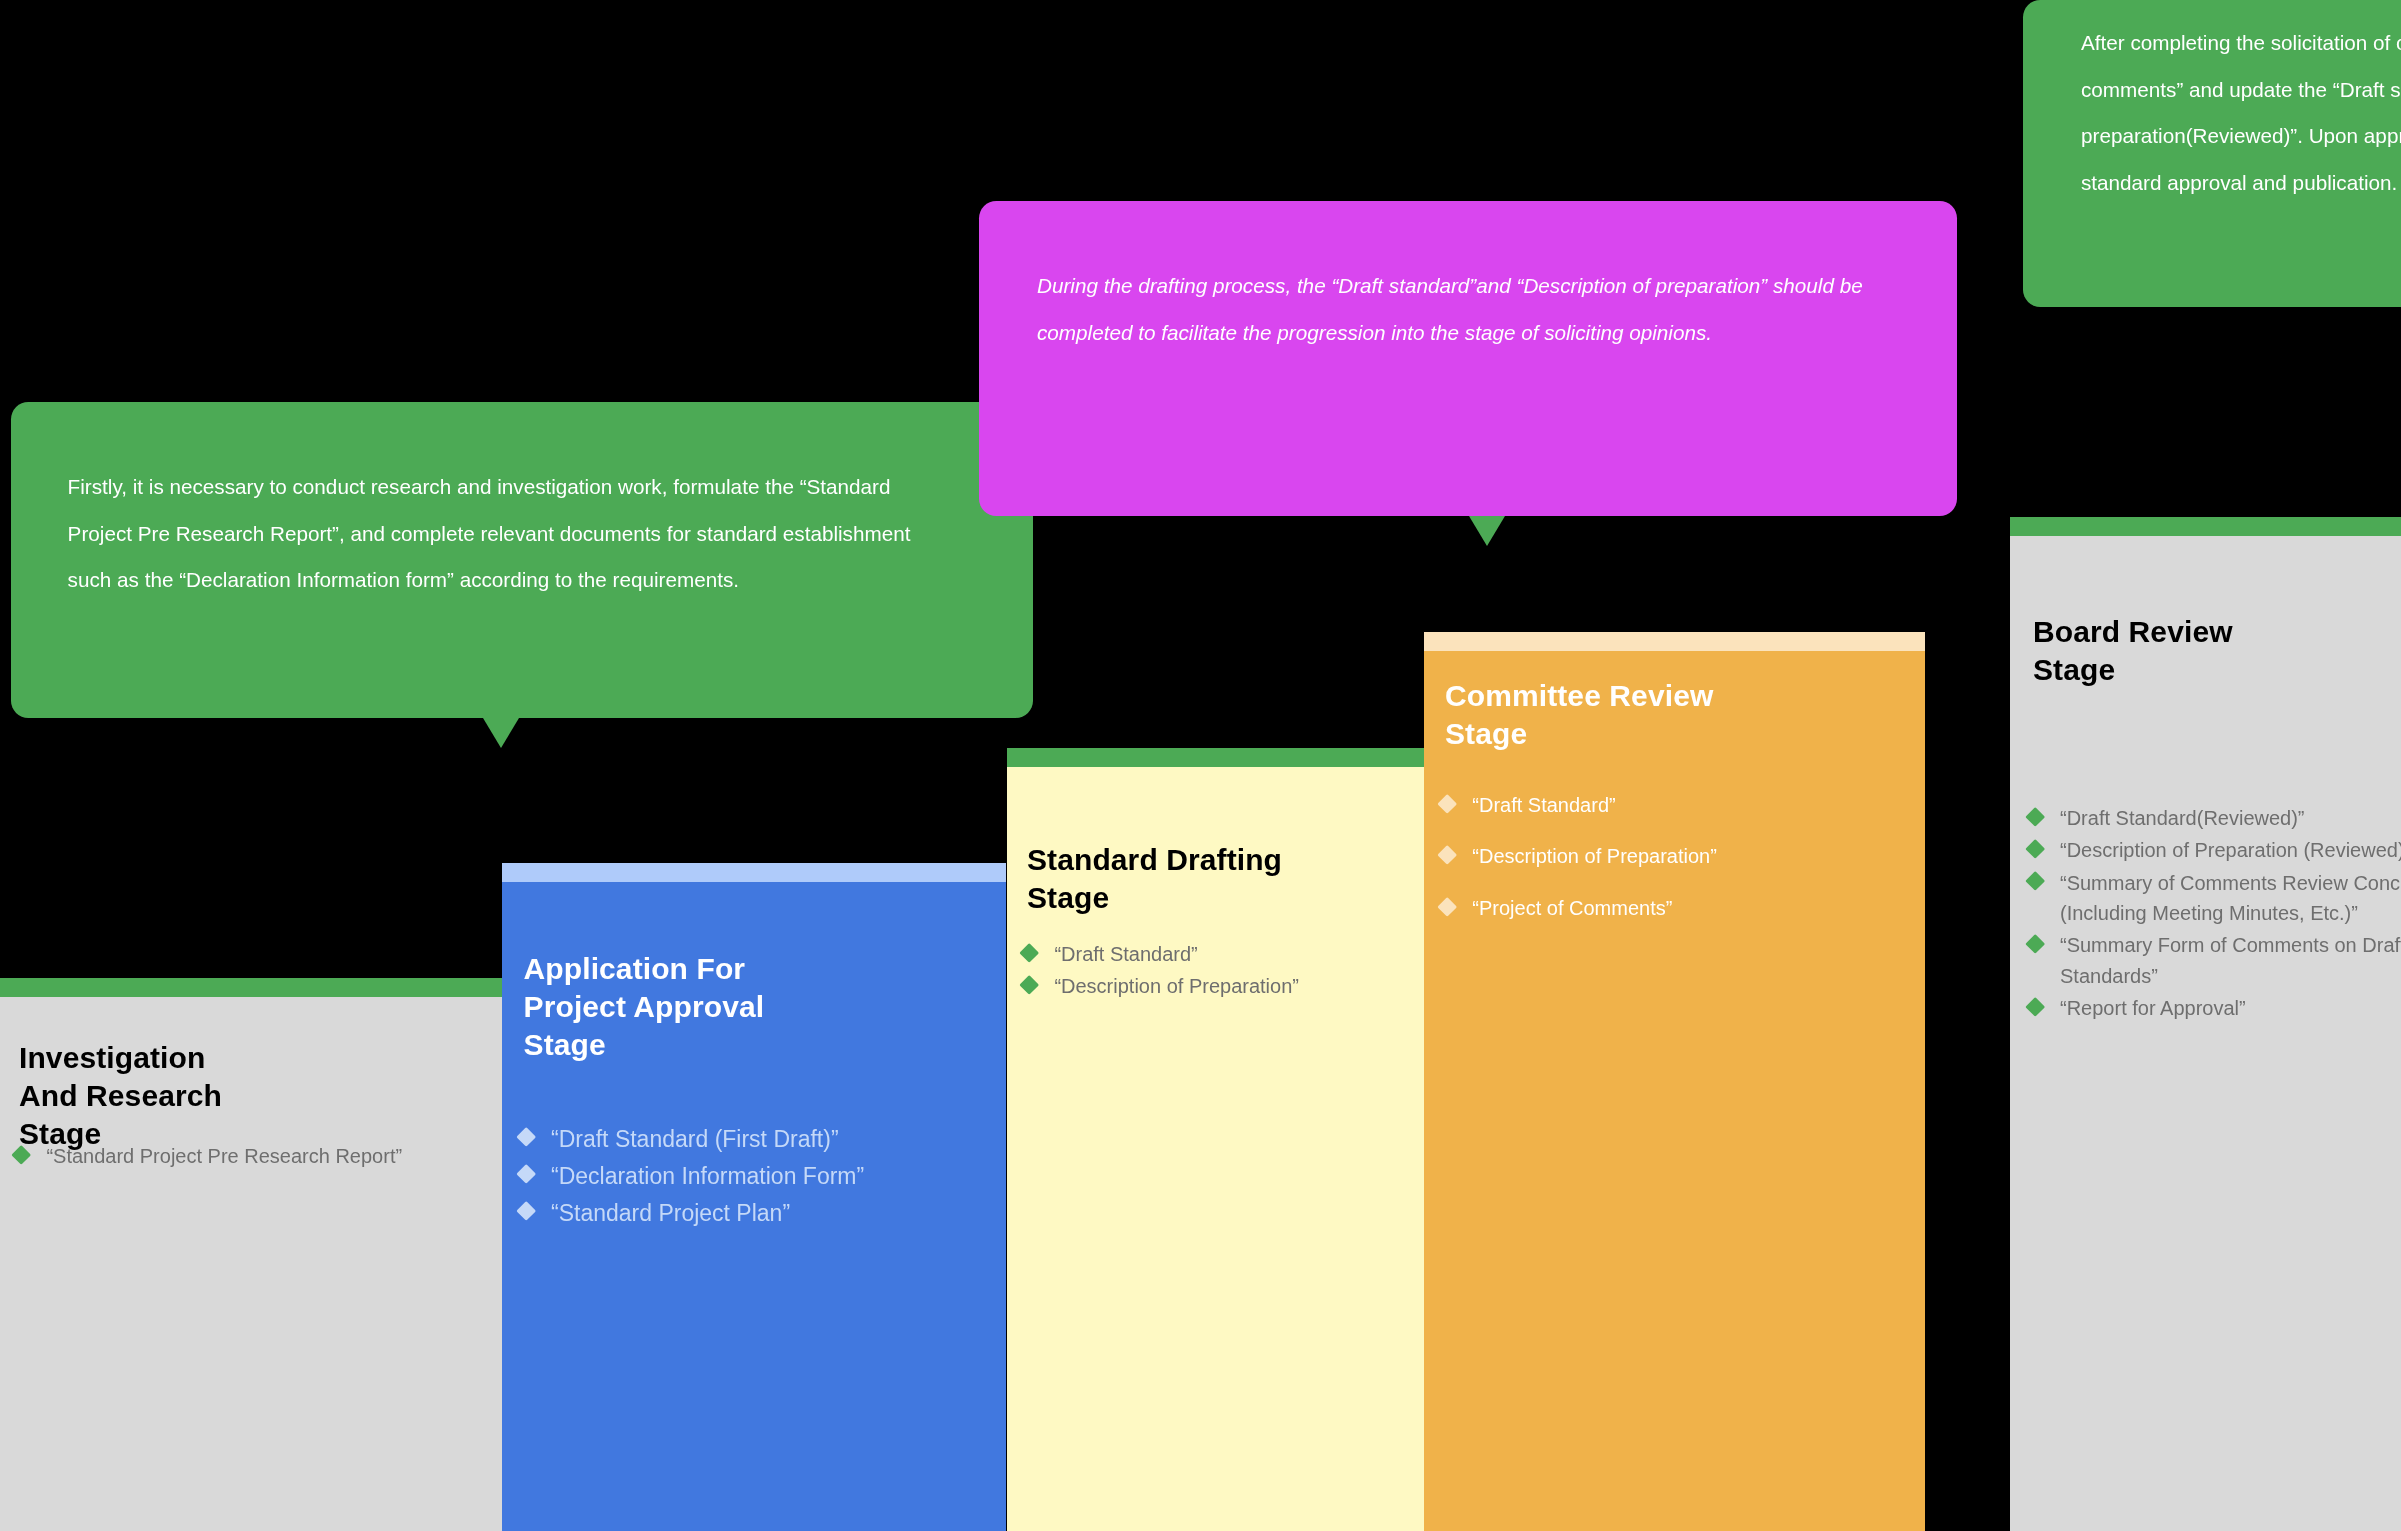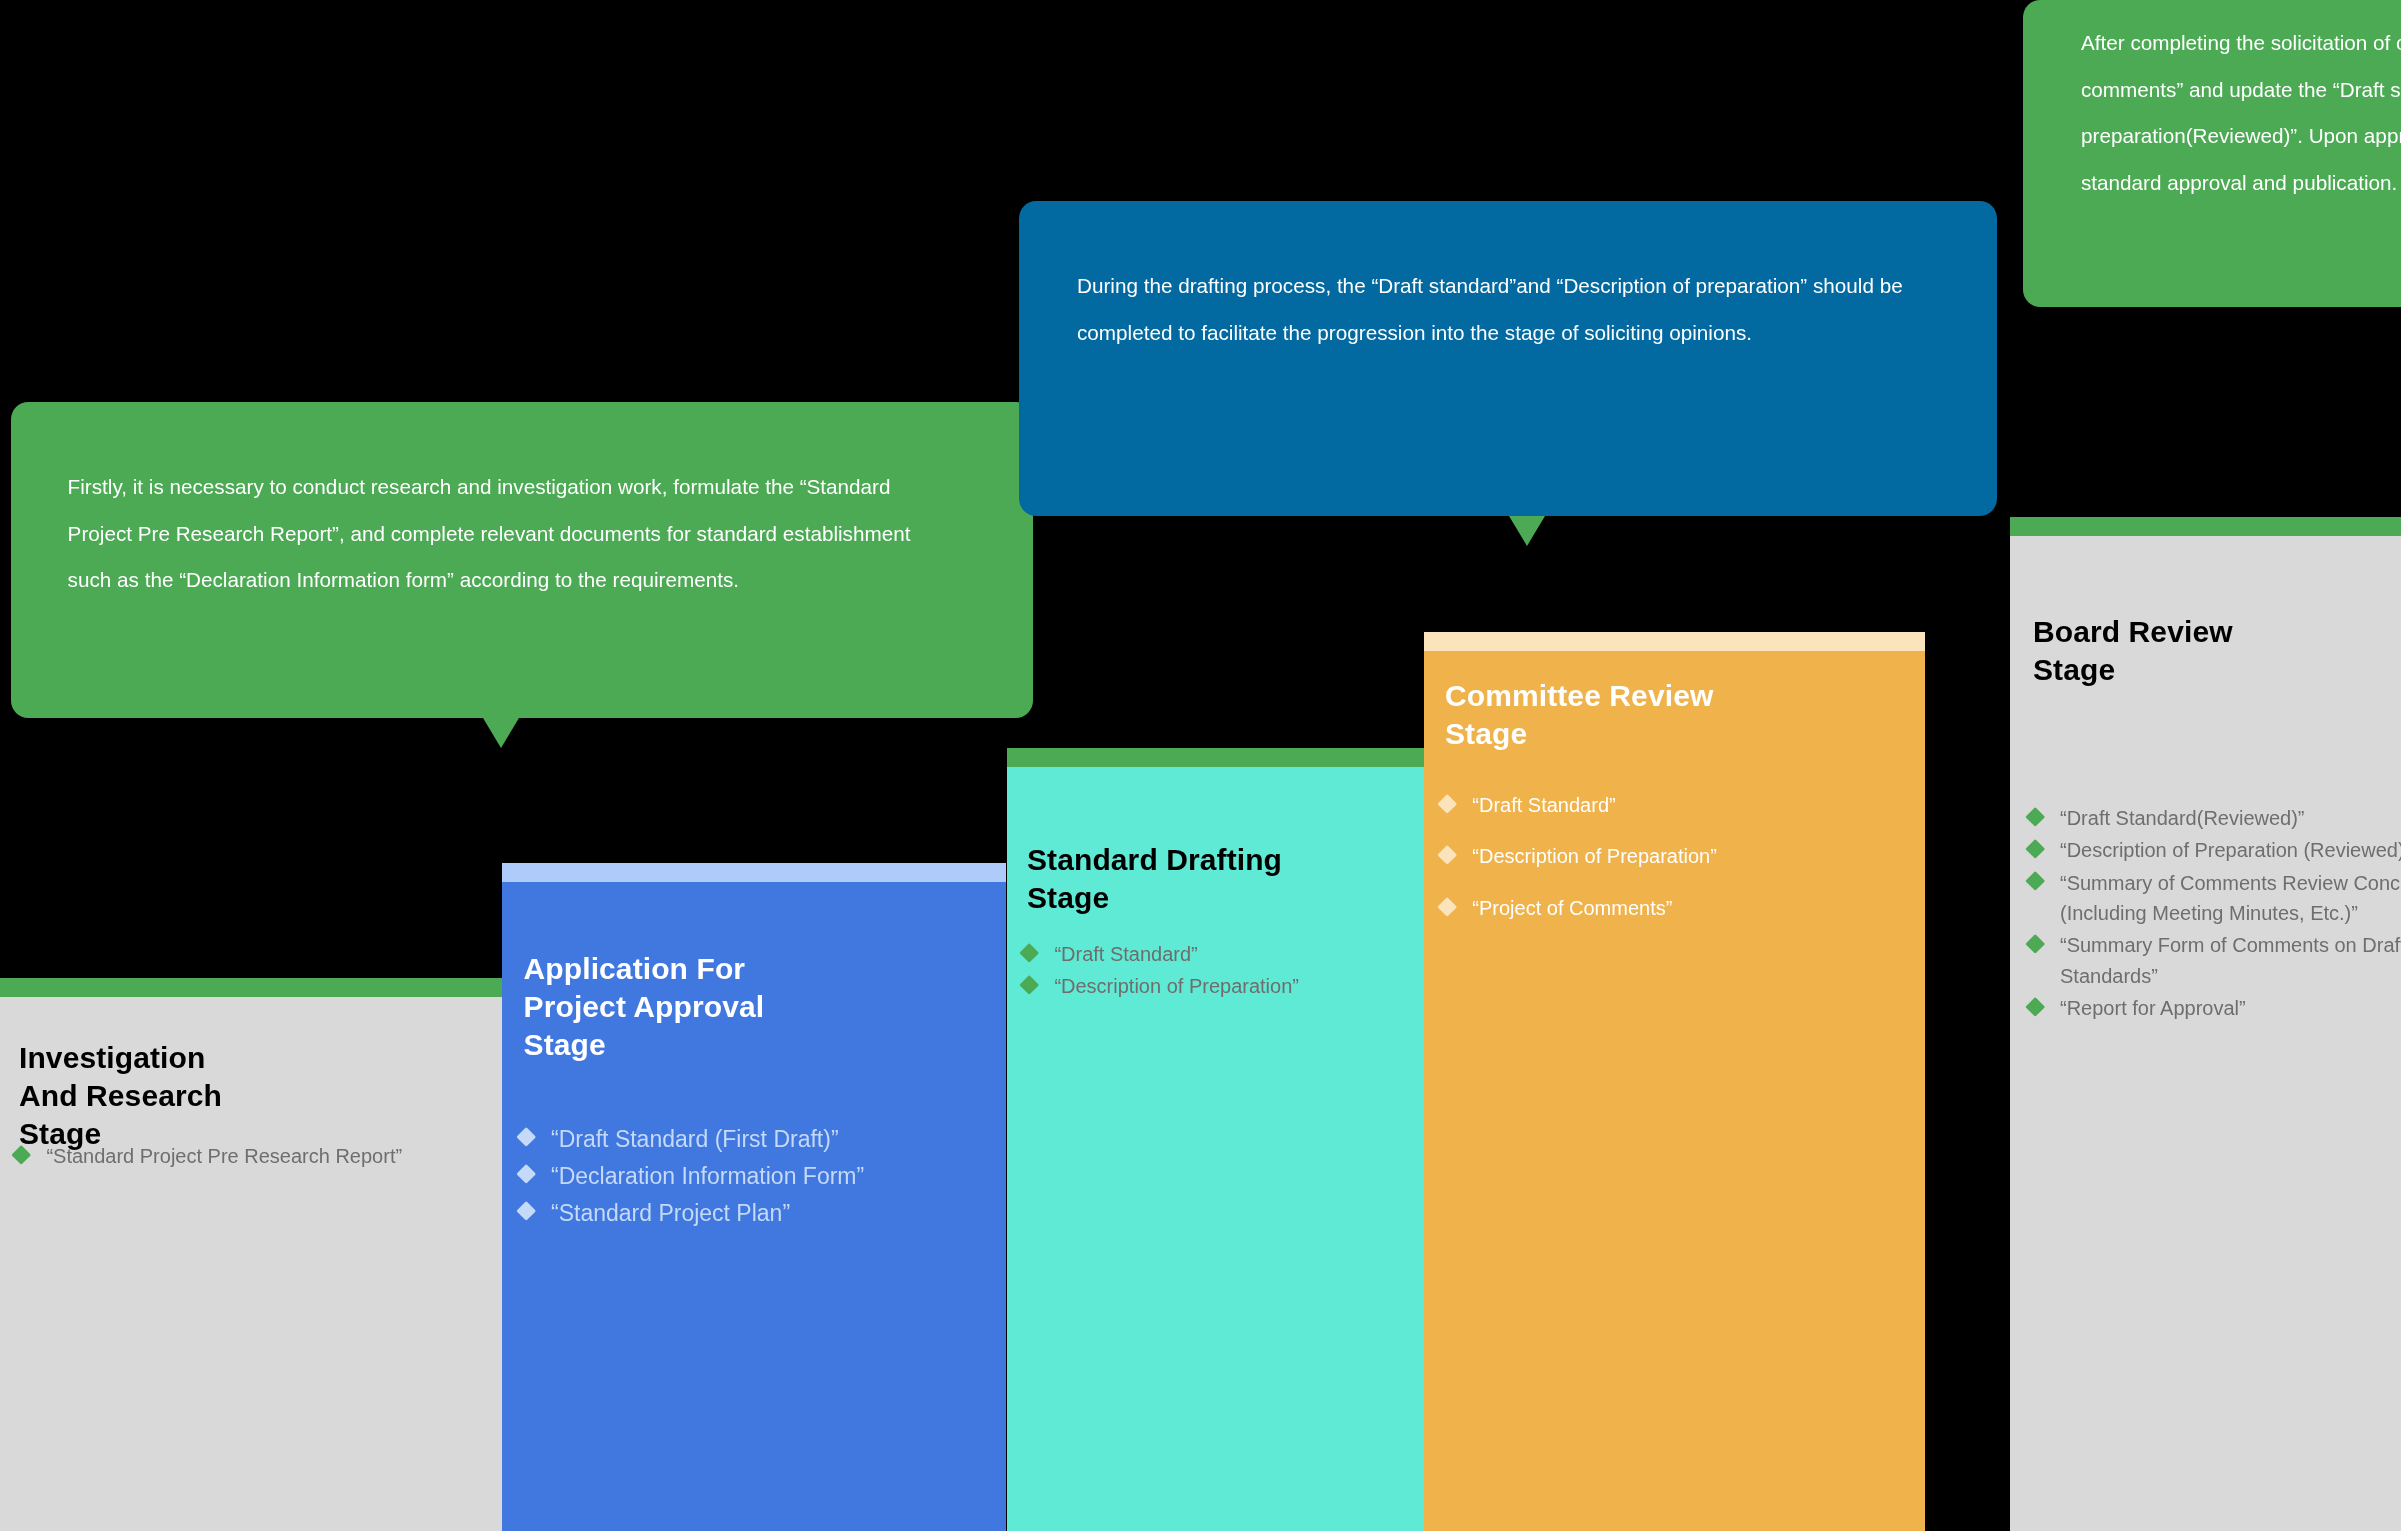--- a/index.html
+++ b/index.html
@@ -56,21 +56,21 @@
       <li>
         <span class="dia" style="background:#C5D9F8;"></span>
         <span>“Standard Project Plan”</span>
       </li>
     </ul>
   </div>
 </div>
 
 <div class="stage" style="left:1007px;top:748px;width:501px;height:783px;">
   <div class="band" style="background:#4CAA55;"></div>
-  <div class="body" style="background:#5eead4;">
+  <div class="body" style="background:#fef9c3;">
     <h2 style="left:20px;top:74px;width:269px;font-size:30px;color:#000000;">Standard Drafting Stage</h2>
     <ul style="left:15.4px;top:172px;width:475px;font-size:20px;color:#6E6E6E;">
       <li>
         <span class="dia" style="background:#4CAA55;"></span>
         <span>“Draft Standard”</span>
       </li>
       <li>
         <span class="dia" style="background:#4CAA55;"></span>
         <span>“Description of Preparation”</span>
       </li>
@@ -126,21 +126,21 @@
       </li>
     </ul>
   </div>
 </div>
 
 <div class="bubble" style="left:10.6px;top:402px;width:980px;height:316px;background:#4CAA55;padding-left:42px;">
   <p style="left:57px;top:62px;width:845px;font-size:20.7px;">Firstly, it is necessary to conduct research and investigation work, formulate the “Standard Project Pre Research Report”, and complete relevant documents for standard establishment such as the “Declaration Information form” according to the requirements.</p>
   <div class="tail" style="left:472px;top:316px;border-top:30px solid #4CAA55;"></div>
 </div>
 
-<div class="bubble" style="left:1019px;top:201px;width:978px;height:315px;background:#0369a1;">
+<div class="bubble" style="left:979px;top:201px;width:978px;height:315px;background:#d946ef;font-style:italic;">
   <p style="left:58px;top:62px;width:865px;font-size:20.7px;">During the drafting process, the “Draft standard”and “Description of preparation” should be completed to facilitate the progression into the stage of soliciting opinions.</p>
   <div class="tail" style="left:490px;top:315px;border-top:30px solid #4CAA55;"></div>
 </div>
 
 <div class="bubble" style="left:2023px;top:0px;width:993px;height:307px;background:#4CAA55;">
   <p style="left:58px;top:20px;width:850px;font-size:20.7px;">After completing the solicitation of opinions, it is required to fill in the “Summary of comments” and update the “Draft standard(Reviewed)” and “Description of preparation(Reviewed)”. Upon approval of the standard review, the process will proceed to standard approval and publication.</p>
 
 </div>
 
 

